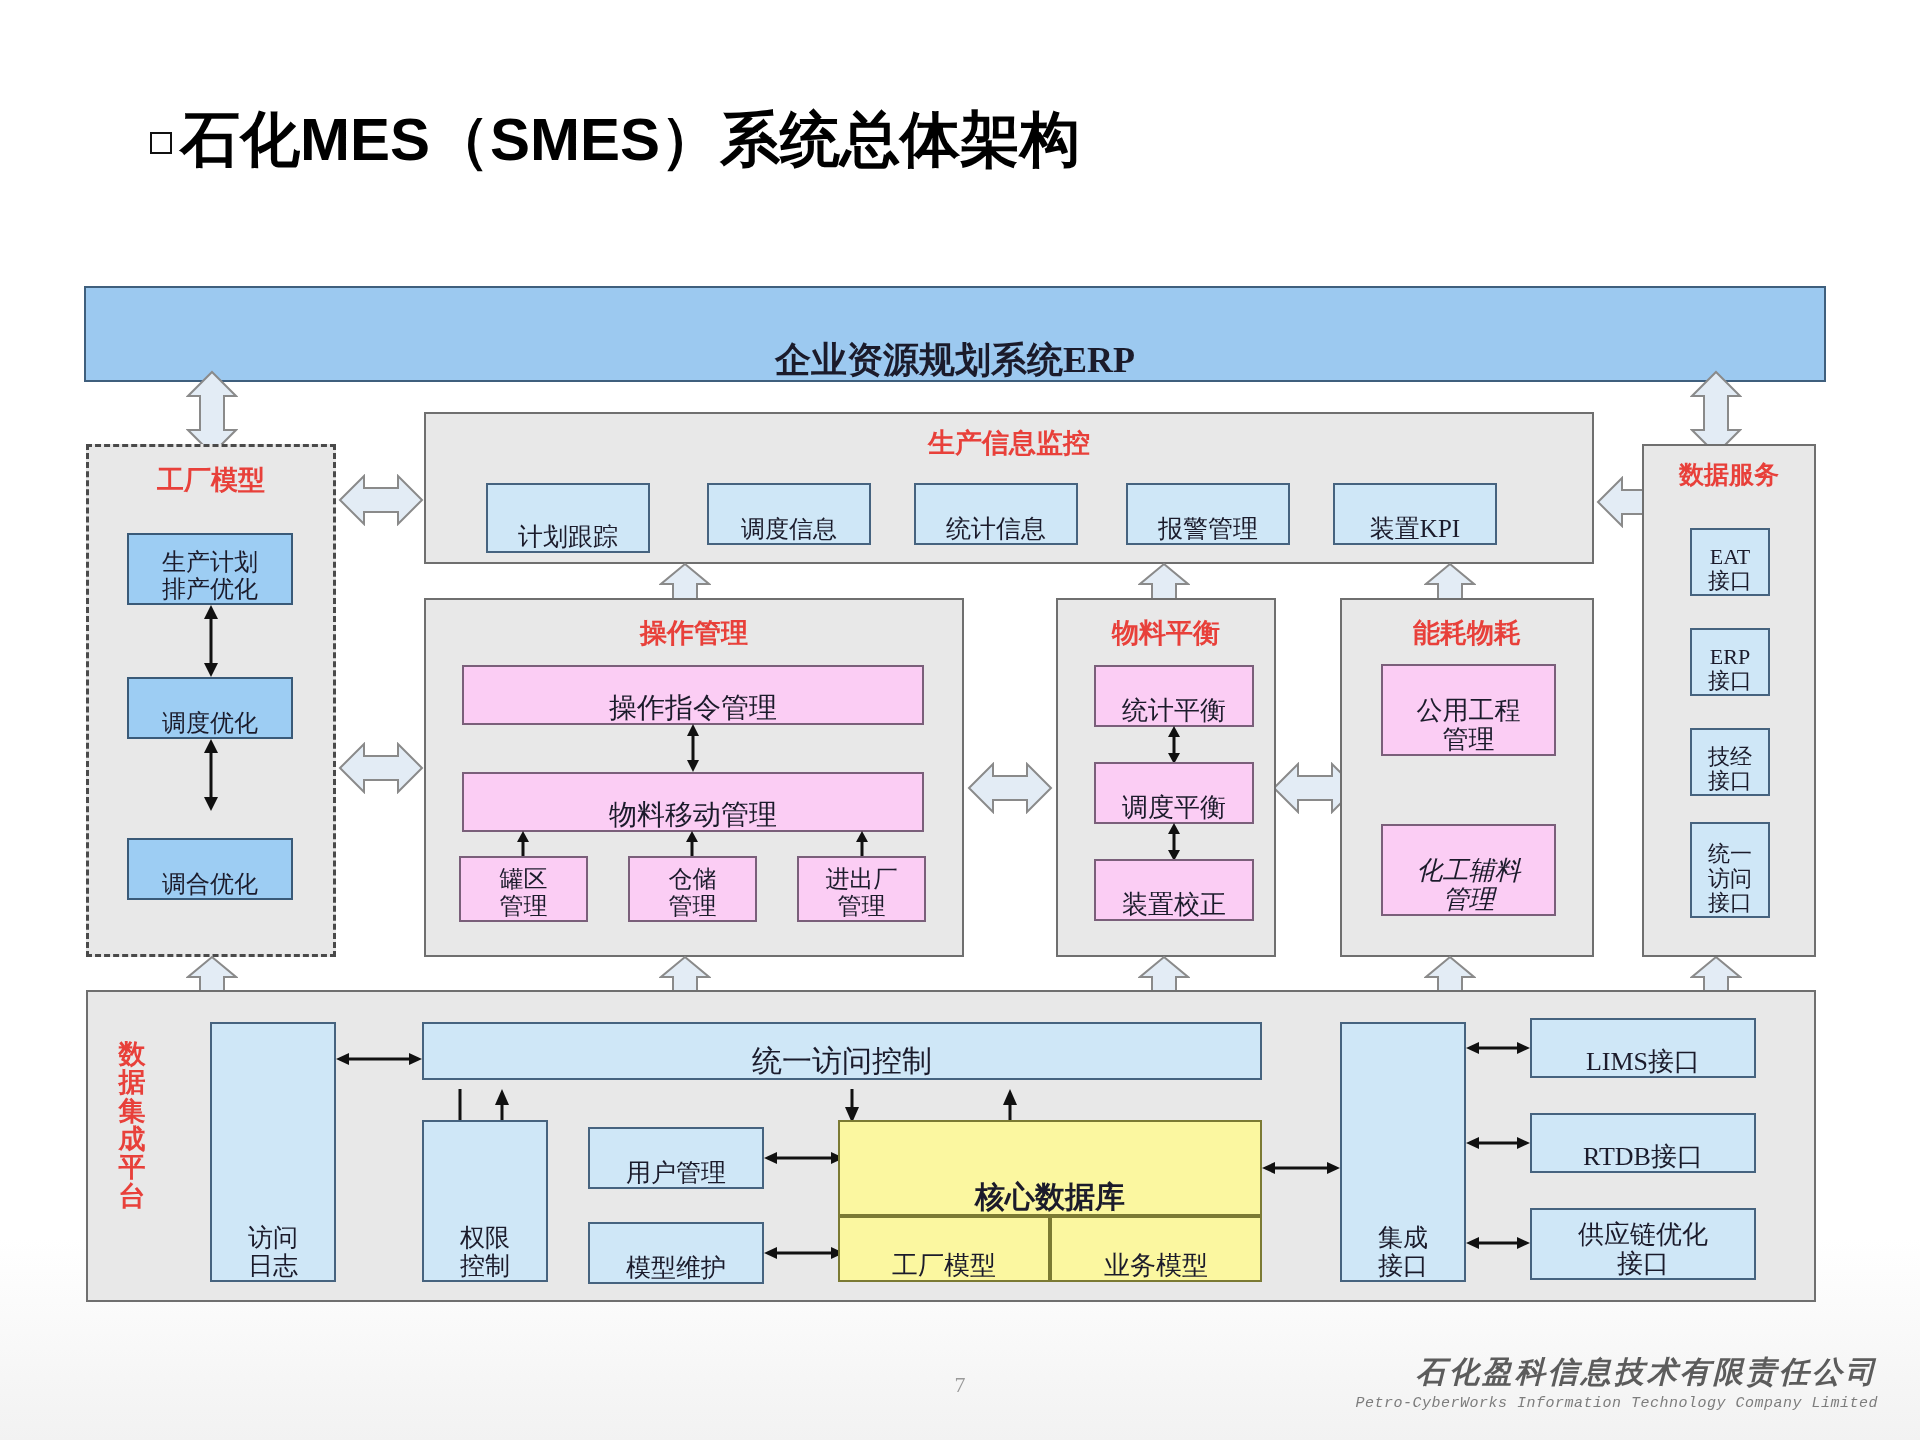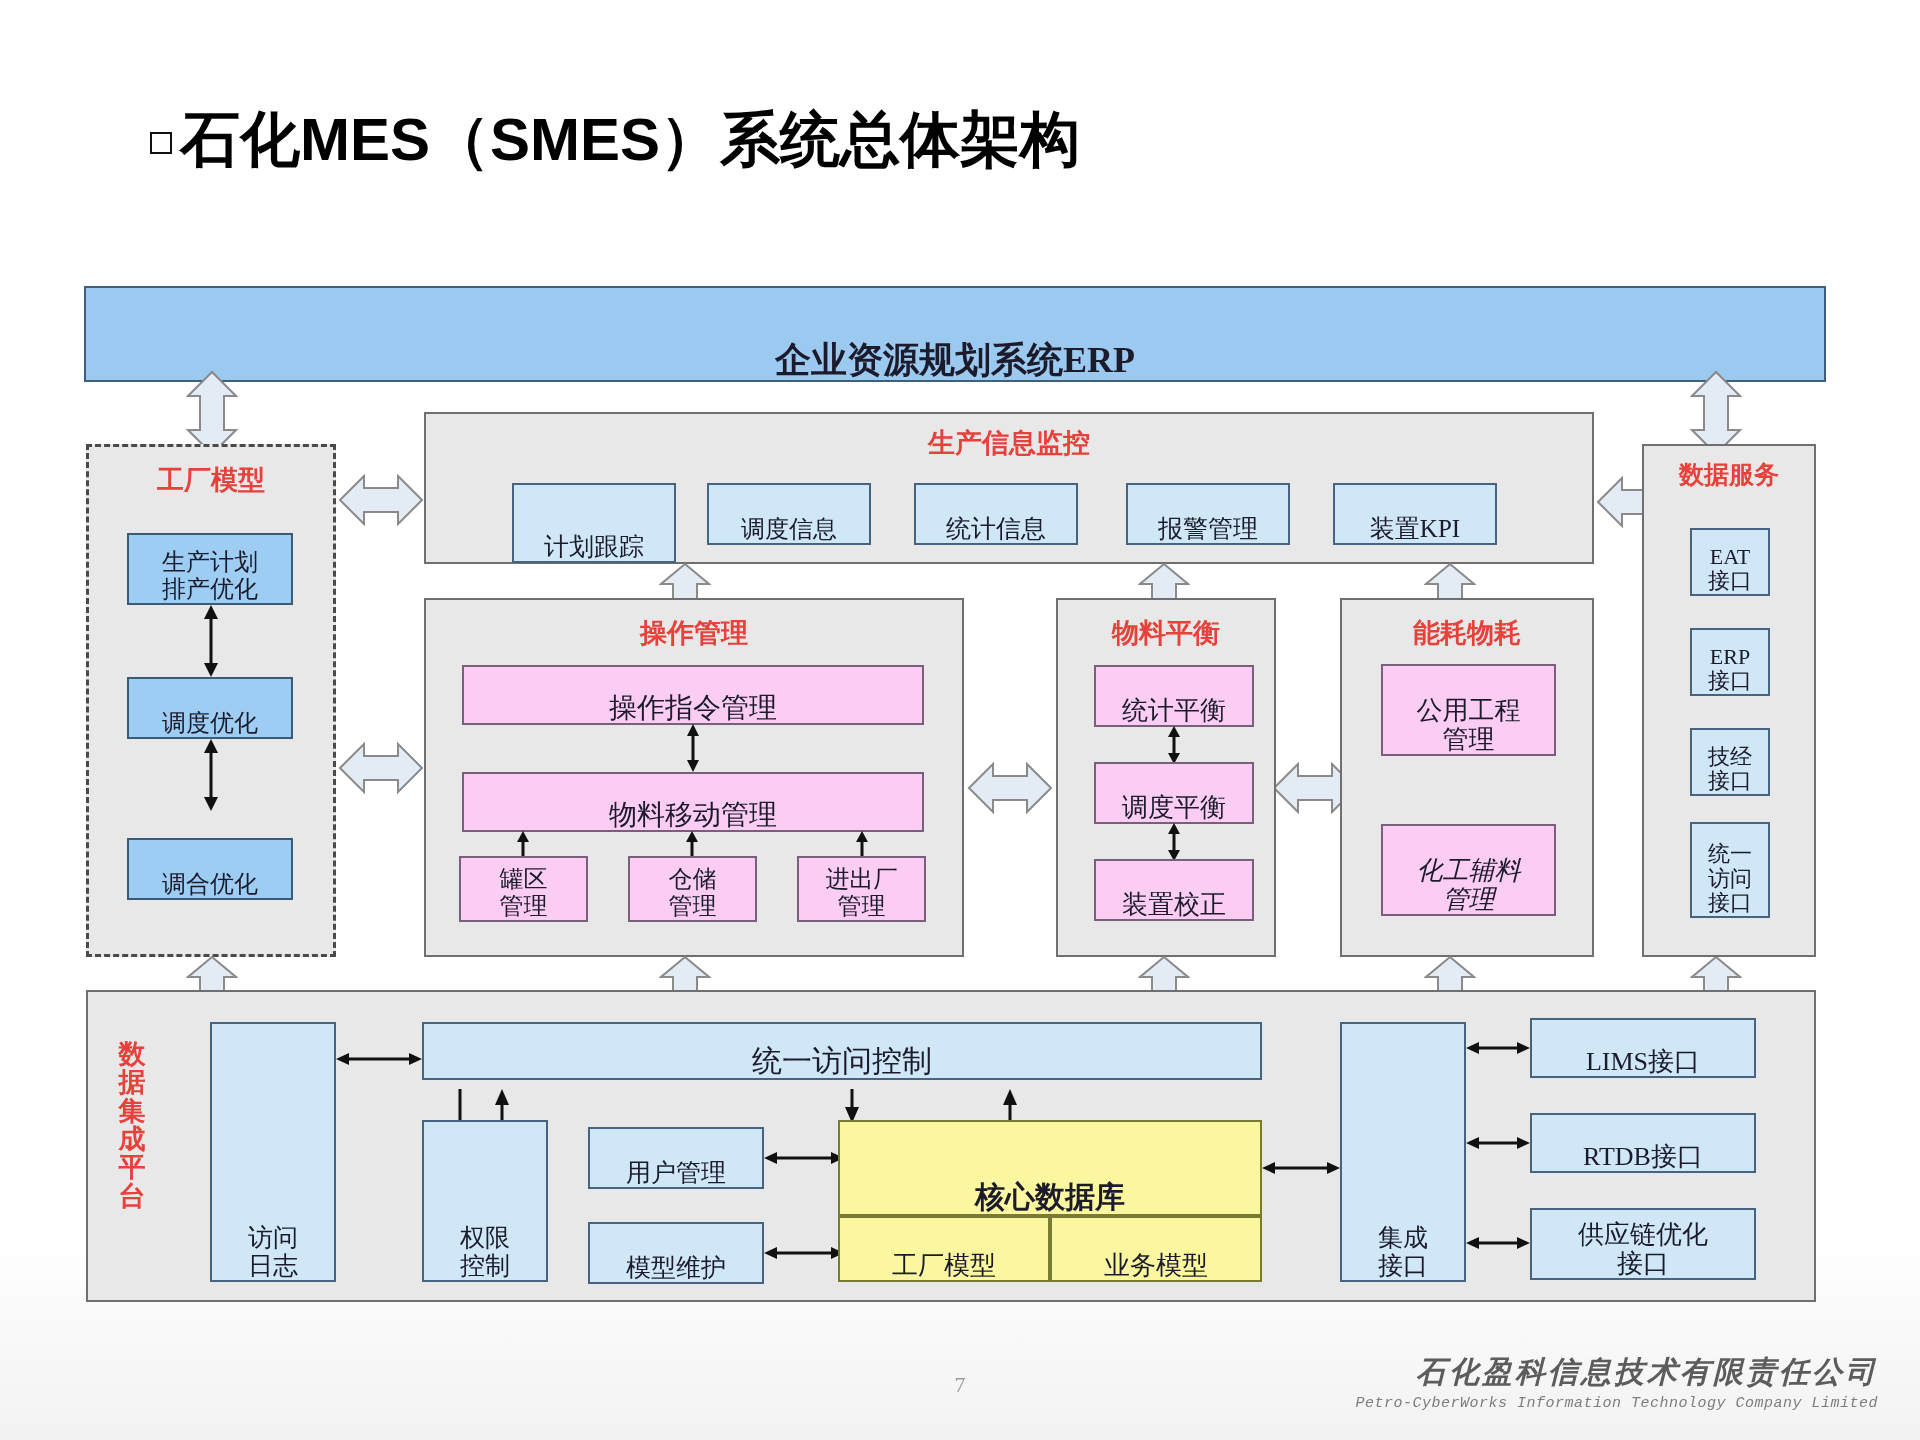--- a/index.html
+++ b/index.html
@@ -156,21 +156,21 @@
   </div>
   <div class="fat" style="left:338px;top:742px;">
     <svg width="86" height="52" viewBox="0 0 86 52">
       <polygon points="2,26 26,2 26,14 60,14 60,2 84,26 60,50 60,38 26,38 26,50" fill="#e3ecf5" stroke="#8a8a8a" stroke-width="2"></polygon>
     </svg>
   </div>
 
   <div class="group" style="left:424px;top:412px;width:1170px;height:152px;"></div>
   <div class="grouptitle" style="left:424px;top:425px;width:1170px;font-size:27px;">生产信息监控</div>
 
-  <div class="box blue" style="left:512px;top:483px;width:164px;height:80px;font-size:25px;">
+  <div class="box blue" style="left:486px;top:483px;width:164px;height:70px;font-size:25px;">
     <span>计划跟踪</span>
   </div>
   <div class="box blue" style="left:707px;top:483px;width:164px;height:62px;font-size:24px;">
     <span>调度信息</span>
   </div>
   <div class="box blue" style="left:914px;top:483px;width:164px;height:62px;font-size:25px;">
     <span>统计信息</span>
   </div>
   <div class="box blue" style="left:1126px;top:483px;width:164px;height:62px;font-size:25px;">
     <span>报警管理</span>

